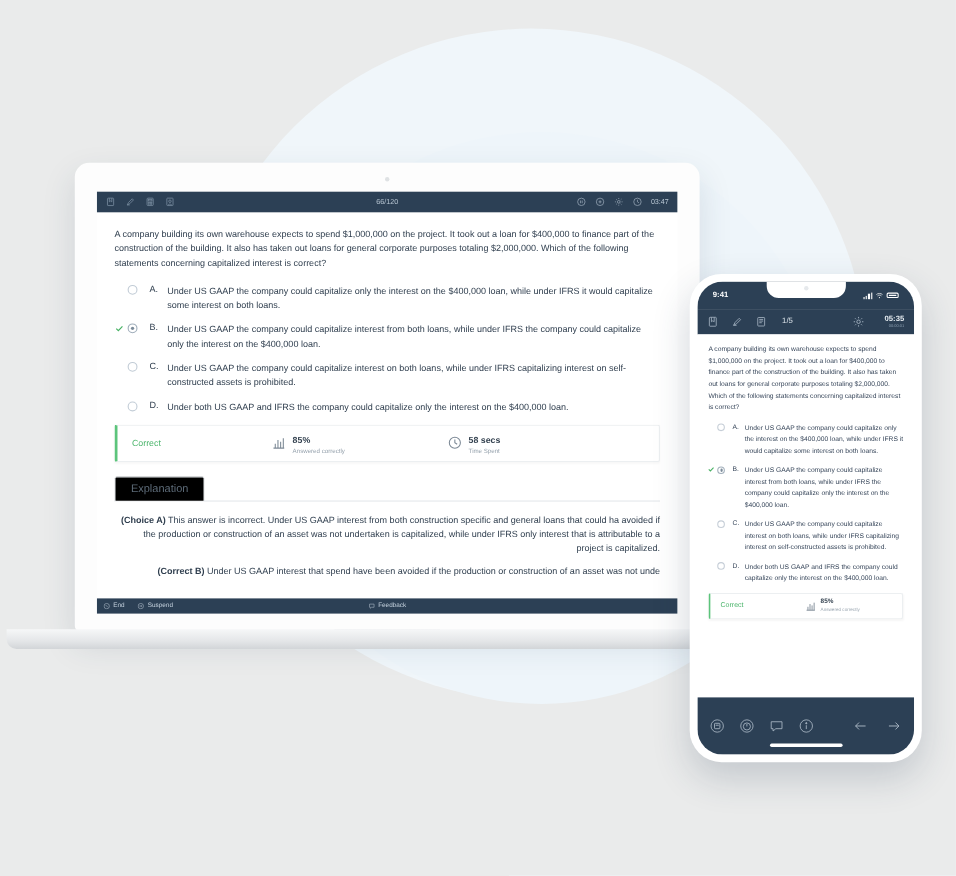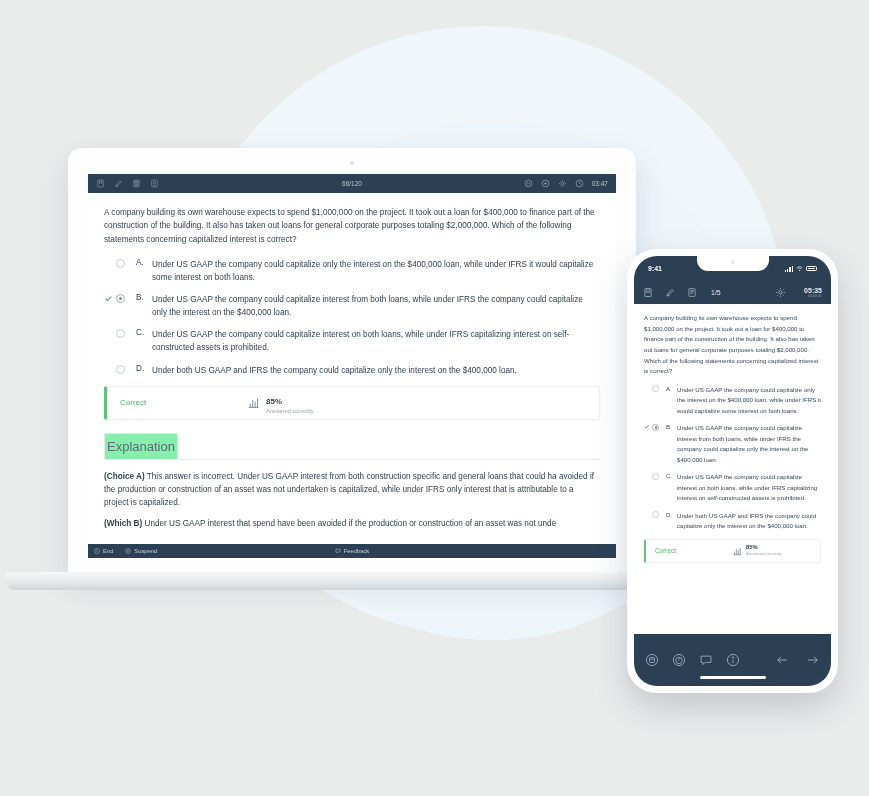--- a/index.html
+++ b/index.html
@@ -192,37 +192,37 @@
   .stat-sub { font-size: 5.6px; color: #97a3ae; line-height:1.3; }
   .correct-label { color: #4cb56c; font-size: 8px; }
 
   
   .tabs {
     margin-top: 12px;
     border-bottom: 1px solid #e4e8eb;
     display: flex;
   }
   .tab {
-    font-size: 13px;
+    font-size: 10px;
     color: #5d6b78;
-    padding: 5px 2px;
+    padding: 5px 14px;
     border: 1px solid #e4e8eb;
     border-bottom: 1px solid #fff;
     border-radius: 2px 2px 0 0;
-    background: #86efac;
+    background: #000000;
     position: relative;
     top: 1px;
   }
   .explain {
     padding-top: 10px;
     font-size: 8.2px;
     line-height: 1.6;
     color: #2f3e4e;
   }
-  .explain p { margin-bottom: 8px; }
+  .explain p { margin-bottom: 8px; text-align: right; }
   .explain b { font-weight: bold; }
 
   .lt-bottombar {
     position: absolute;
     left: 0; bottom: 0;
     width: 528px; height: 14px;
     background: #2c4055;
     display: flex;
     align-items: center;
     padding: 0 6px;
@@ -517,32 +517,44 @@
               <svg viewBox="0 0 16 16" fill="none" stroke="currentColor" stroke-width="1.2">
                   <path d="M2 14h12"></path>
                   <path d="M4 14V9M7 14V5M10 14V7M13 14V3"></path>
                 </svg>
             </span>
             <span>
               <span class="stat-val">85%</span>
               <span class="stat-sub" style="display:block">Answered correctly</span>
             </span>
           </div>
+          <div class="stat stat-3">
+            <span class="stat-ico">
+              <svg viewBox="0 0 16 16" fill="none" stroke="currentColor" stroke-width="1.2">
+                  <circle cx="8" cy="8" r="6.2"></circle>
+                  <path d="M8 4.4V8l2.6 1.7"></path>
+                </svg>
+            </span>
+            <span>
+              <span class="stat-val">58 secs</span>
+              <span class="stat-sub" style="display:block">Time Spent</span>
+            </span>
+          </div>
         </div>
 
         <div class="tabs">
           <div class="tab">Explanation</div>
         </div>
 
         <div class="explain">
           <p>
             <b>(Choice A)</b><span> This answer is incorrect. Under US GAAP interest from both construction specific and general loans that could ha avoided if the production or construction of an asset was not undertaken is capitalized, while under IFRS only interest that is  attributable to a project is capitalized.</span>
           </p>
           <p>
-            <b>(Which B)</b><span> Under US GAAP interest that spend have been avoided if the production or construction of an asset was not unde</span>
+            <b>(Correct B)</b><span> Under US GAAP interest that spend have been avoided if the production or construction of an asset was not unde</span>
           </p>
         </div>
       </div>
 
       <div class="lt-bottombar">
         <span class="bb-item">
           <span class="bb-ico">
             <svg viewBox="0 0 16 16" fill="none" stroke="currentColor" stroke-width="1.6">
                 <circle cx="8" cy="8" r="6.5"></circle>
                 <path d="M5.4 5.4l5.2 5.2"></path>

